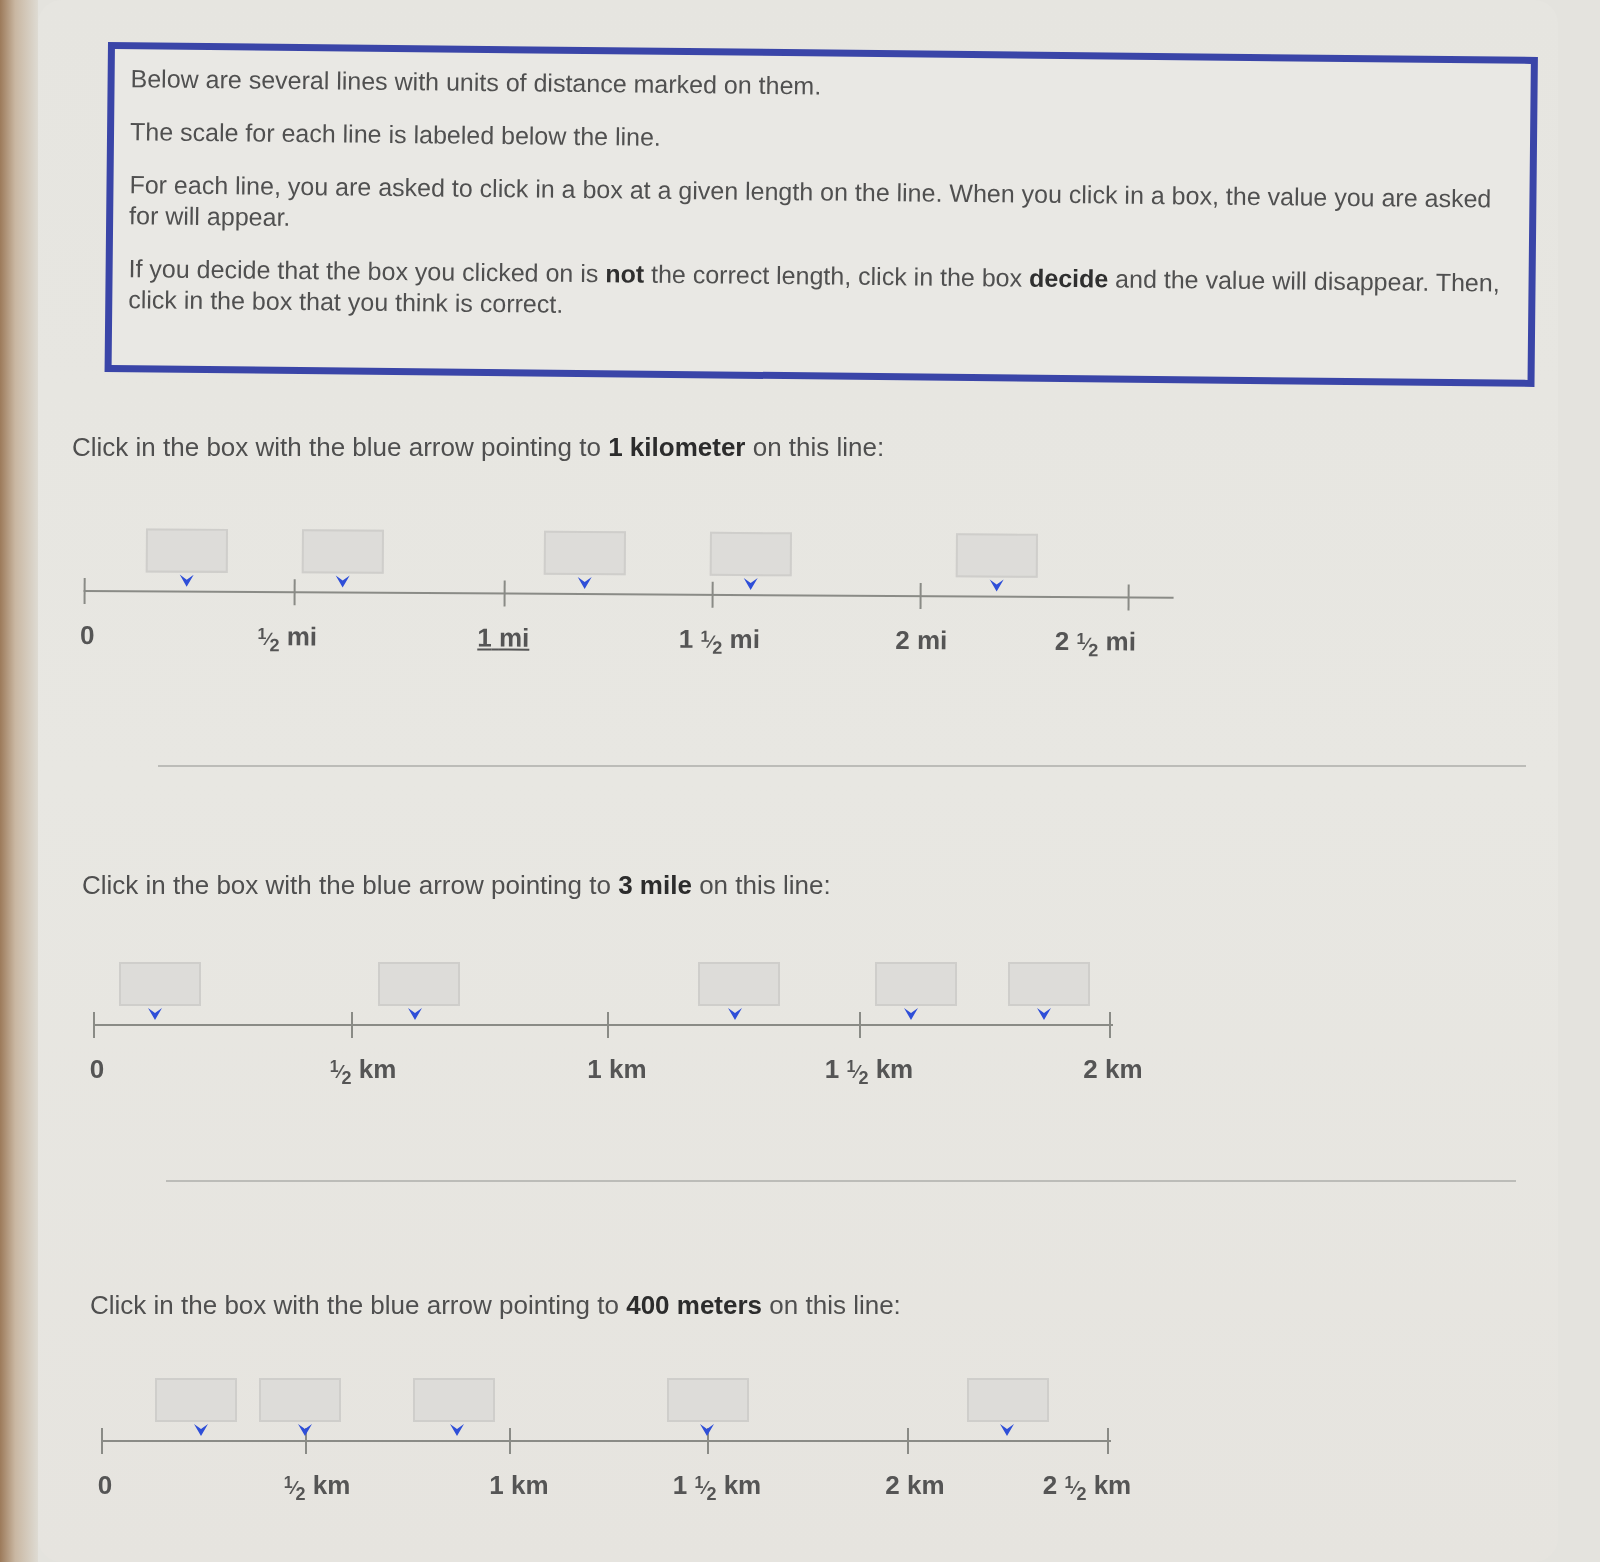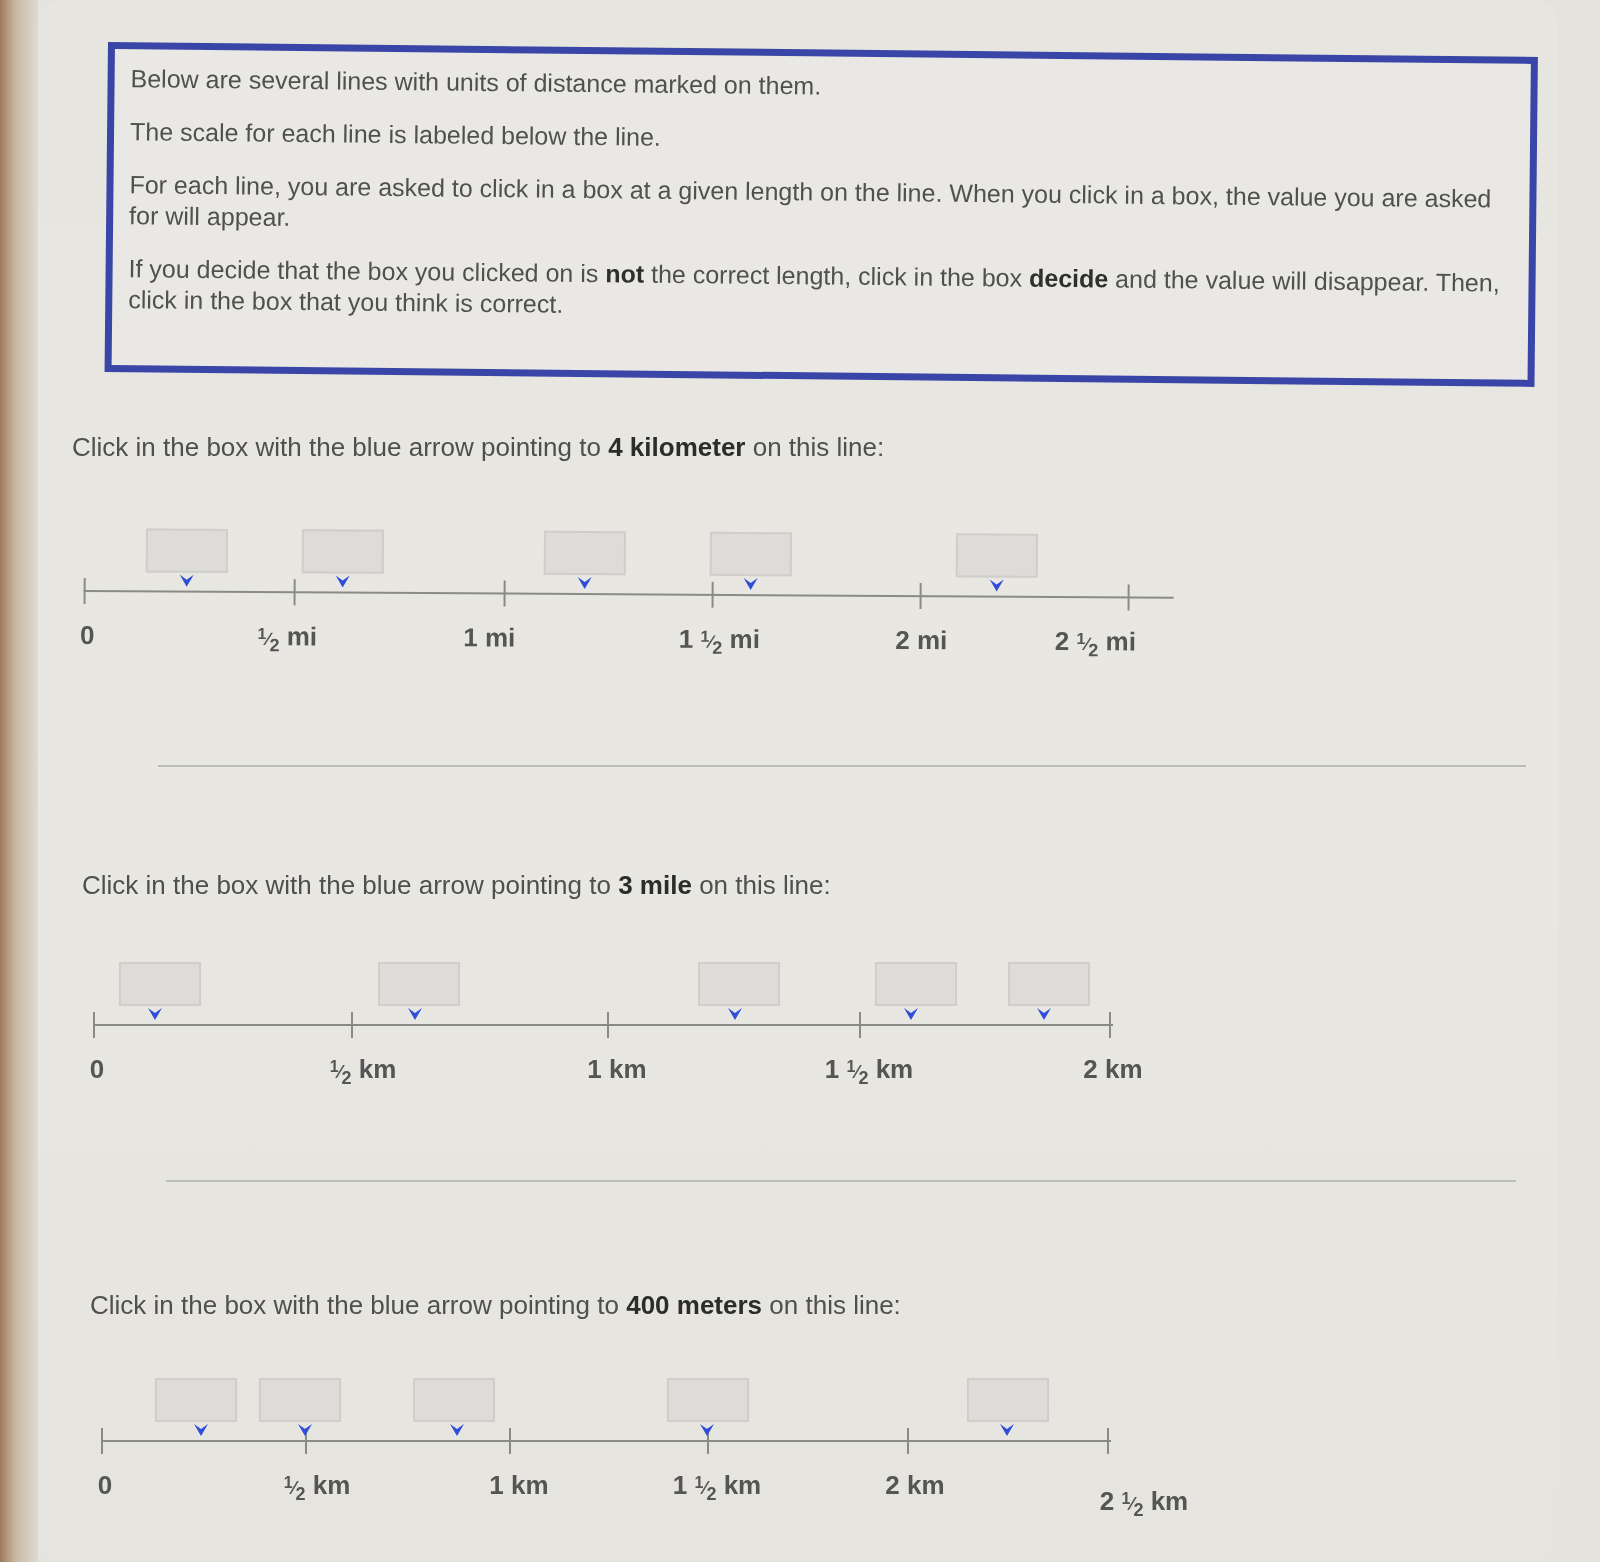--- a/index.html
+++ b/index.html
@@ -74,34 +74,34 @@
 <div class="page">
 
   <div class="instructions">
     <p>Below are several lines with units of distance marked on them.</p>
     <p>The scale for each line is labeled below the line.</p>
     <p>For each line, you are asked to click in a box at a given length on the line. When you click in a box, the value you are asked for will appear.</p>
     <p><span>If you decide that the box you clicked on is </span><b>not</b><span> the correct length, click in the box </span><b>decide</b><span> and the value will disappear. Then, click in the box that you think is correct.</span></p>
   </div>
 
   <div class="prompt" style="left:34px; top:432px;">
-    <span>Click in the box with the blue arrow pointing to </span><b>4 kilometer</b><span> on this line:</span>
+    <span>Click in the box with the blue arrow pointing to </span><b>1 kilometer</b><span> on this line:</span>
   </div>
   <div class="numline" style="left:46px; top:528px; width:1090px; transform:rotate(0.35deg); transform-origin:left top;">
     <div class="axis"></div>
     <div class="tick" style="left:0px;"></div>
     <div class="tick" style="left:210px;"></div>
     <div class="tick" style="left:420px;"></div>
     <div class="tick" style="left:628px;"></div>
     <div class="tick" style="left:836px;"></div>
     <div class="tick" style="left:1044px;"></div>
 
     <div class="tick-label" style="left:4px;"><span>0</span></div>
     <div class="tick-label" style="left:204px;"><span class="frac"><sup>1</sup>⁄<sub>2</sub></span> <span>mi</span></div>
-    <div class="tick-label" style="left:406px;"><span>1</span> <span>mi</span></div>
+    <div class="tick-label" style="left:420px;text-decoration:underline;"><span>1</span> <span>mi</span></div>
     <div class="tick-label" style="left:636px;"><span>1</span> <span class="frac"><sup>1</sup>⁄<sub>2</sub></span> <span>mi</span></div>
     <div class="tick-label" style="left:838px;"><span>2</span> <span>mi</span></div>
     <div class="tick-label" style="left:1012px;"><span>2</span> <span class="frac"><sup>1</sup>⁄<sub>2</sub></span> <span>mi</span></div>
 
     <div class="answer-box" style="left:62px;"></div>
     <div class="answer-box" style="left:218px;"></div>
     <div class="answer-box" style="left:460px;"></div>
     <div class="answer-box" style="left:626px;"></div>
     <div class="answer-box" style="left:872px;"></div>
 
@@ -176,21 +176,21 @@
     <div class="tick" style="left:408px;"></div>
     <div class="tick" style="left:606px;"></div>
     <div class="tick" style="left:806px;"></div>
     <div class="tick" style="left:1006px;"></div>
 
     <div class="tick-label" style="left:4px;"><span>0</span></div>
     <div class="tick-label" style="left:216px;"><span class="frac"><sup>1</sup>⁄<sub>2</sub></span> <span>km</span></div>
     <div class="tick-label" style="left:418px;"><span>1</span> <span>km</span></div>
     <div class="tick-label" style="left:616px;"><span>1</span> <span class="frac"><sup>1</sup>⁄<sub>2</sub></span> <span>km</span></div>
     <div class="tick-label" style="left:814px;"><span>2</span> <span>km</span></div>
-    <div class="tick-label" style="left:1043px;margin-top:16px;"><span>2</span> <span class="frac"><sup>1</sup>⁄<sub>2</sub></span> <span>km</span></div>
+    <div class="tick-label" style="left:986px;"><span>2</span> <span class="frac"><sup>1</sup>⁄<sub>2</sub></span> <span>km</span></div>
 
     <div class="answer-box" style="left:54px;"></div>
     <div class="answer-box" style="left:158px;"></div>
     <div class="answer-box" style="left:312px;"></div>
     <div class="answer-box" style="left:566px;"></div>
     <div class="answer-box" style="left:866px;"></div>
 
     <svg class="arrow" style="left:100px;" viewBox="0 0 20 16">
         <path d="M3 2 L10 7 L17 2 L10 14 Z" fill="#2f4fd8"></path>
       </svg>

